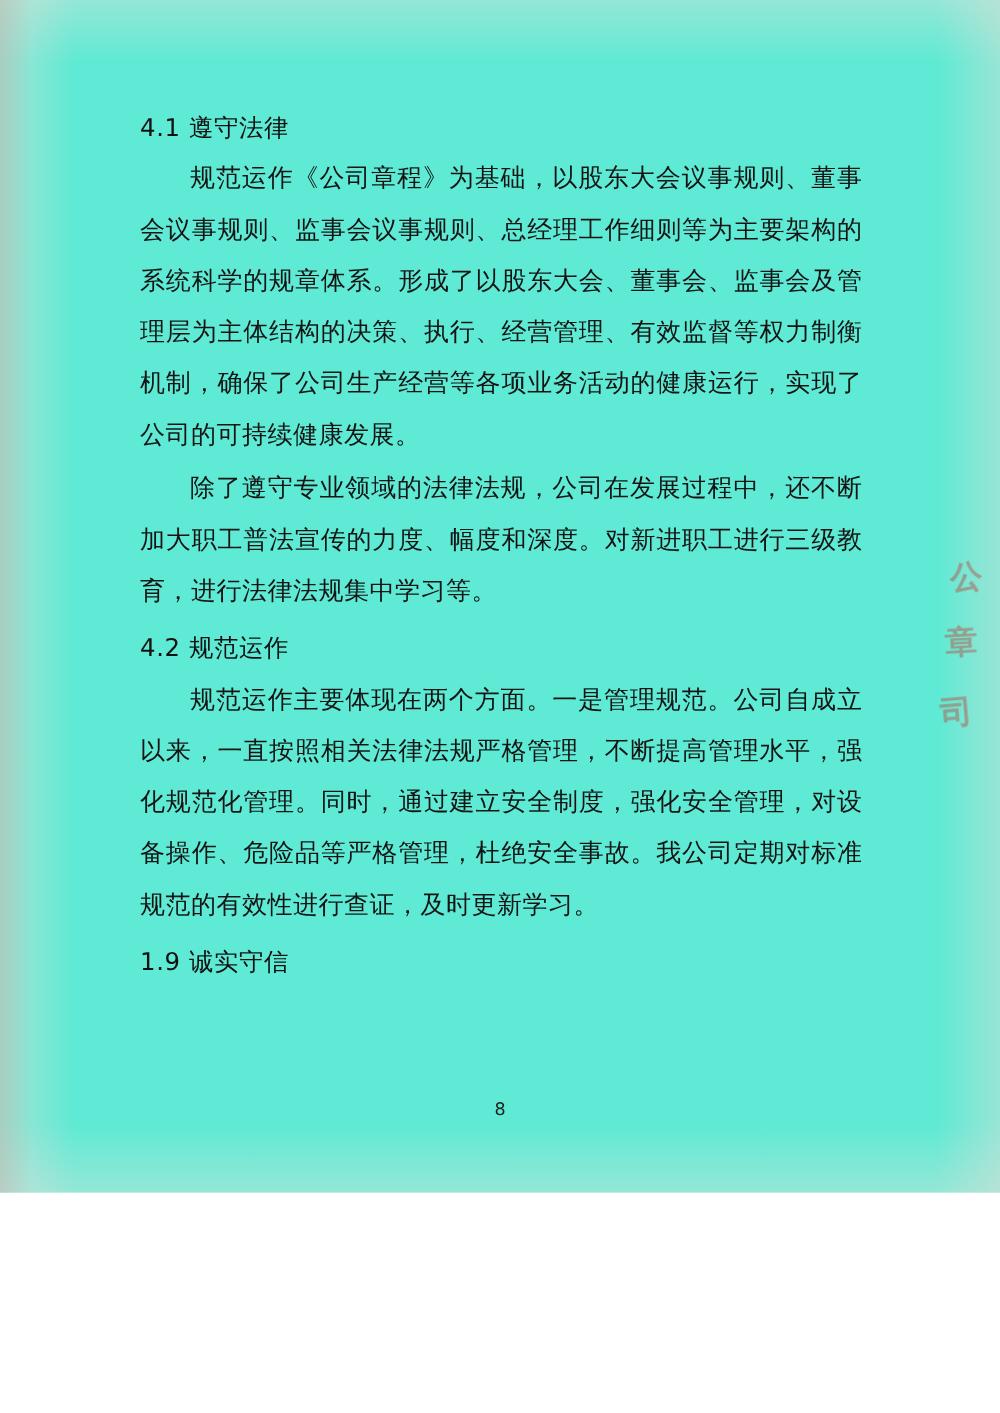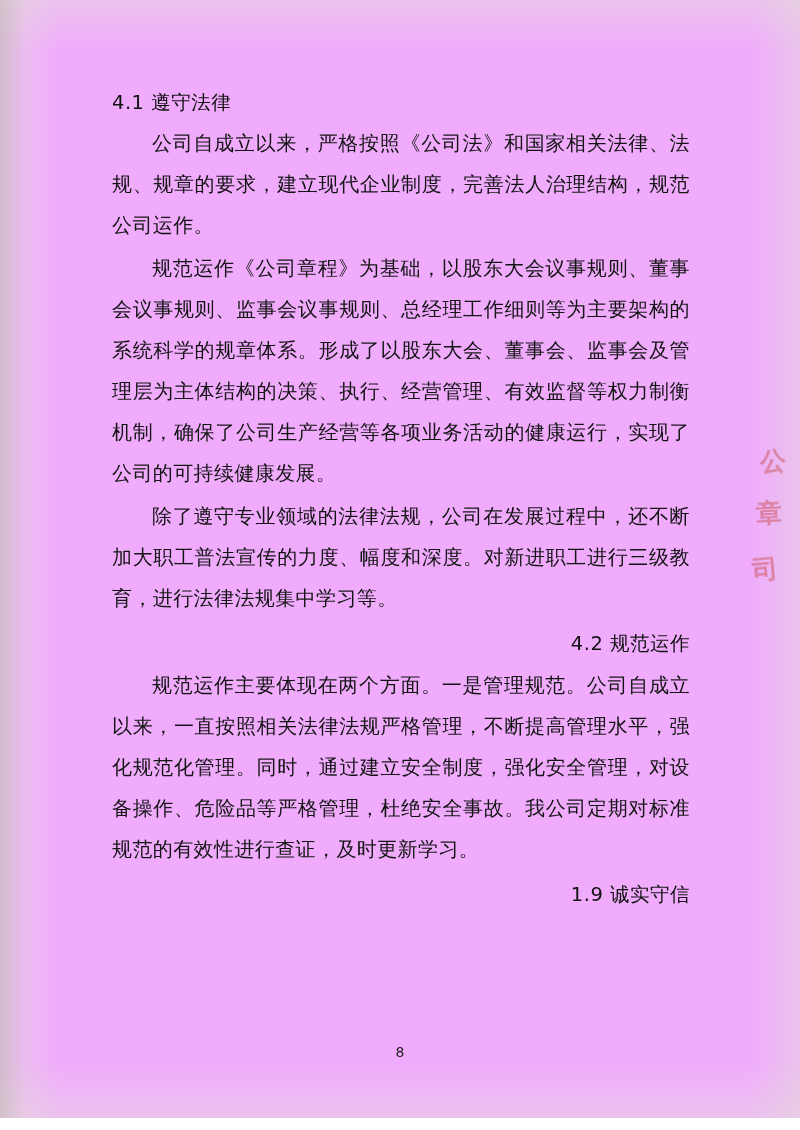--- a/index.html
+++ b/index.html
@@ -11,22 +11,22 @@
     height: 1130px;
     background: #ffffff;
     font-family: "Liberation Serif", serif;
     color: #1a1a1a;
     position: relative;
     overflow: hidden;
   }
   .page {
     position: relative;
     width: 800px;
-    height: 1118px;
-    background: #f0abfc;
+    height: 954px;
+    background: #5eead4;
   }
   
   .page::before {
     content: "";
     position: absolute;
     inset: 0;
     pointer-events: none;
     background:
       linear-gradient(to right, rgba(226,222,214,0.55) 0px, rgba(255,255,255,0) 60px),
       linear-gradient(to left, rgba(226,222,214,0.45) 0px, rgba(255,255,255,0) 50px),
@@ -53,21 +53,20 @@
     line-height: 41px;
     text-align: justify;
     text-justify: inter-ideograph;
     margin: 0 0 2px 0;
     text-indent: 2em;
     letter-spacing: 0.4px;
     color: #141414;
   }
   .heading.second {
     margin-top: 10px;
-    text-align: right;
   }
   .page-number {
     position: absolute;
     left: 0;
     right: 0;
     bottom: 58px;
     text-align: center;
     font-family: "DejaVu Sans", sans-serif;
     font-size: 14px;
     color: #222;
@@ -105,21 +104,20 @@
 </style>
 </head>
 <body>
 
 <div class="page">
   <div class="edge-shadow-left"></div>
 
   <div class="content">
 
     <h2 class="heading">4.1 遵守法律</h2>
-    <p class="para">公司自成立以来，严格按照《公司法》和国家相关法律、法规、规章的要求，建立现代企业制度，完善法人治理结构，规范公司运作。</p>
     <p class="para">规范运作《公司章程》为基础，以股东大会议事规则、董事会议事规则、监事会议事规则、总经理工作细则等为主要架构的系统科学的规章体系。形成了以股东大会、董事会、监事会及管理层为主体结构的决策、执行、经营管理、有效监督等权力制衡机制，确保了公司生产经营等各项业务活动的健康运行，实现了公司的可持续健康发展。</p>
     <p class="para">除了遵守专业领域的法律法规，公司在发展过程中，还不断加大职工普法宣传的力度、幅度和深度。对新进职工进行三级教育，进行法律法规集中学习等。</p>
 
     <h2 class="heading second">4.2 规范运作</h2>
     <p class="para">规范运作主要体现在两个方面。一是管理规范。公司自成立以来，一直按照相关法律法规严格管理，不断提高管理水平，强化规范化管理。同时，通过建立安全制度，强化安全管理，对设备操作、危险品等严格管理，杜绝安全事故。我公司定期对标准规范的有效性进行查证，及时更新学习。</p>
 
     <h2 class="heading second">1.9 诚实守信</h2>
 
   </div>
 

